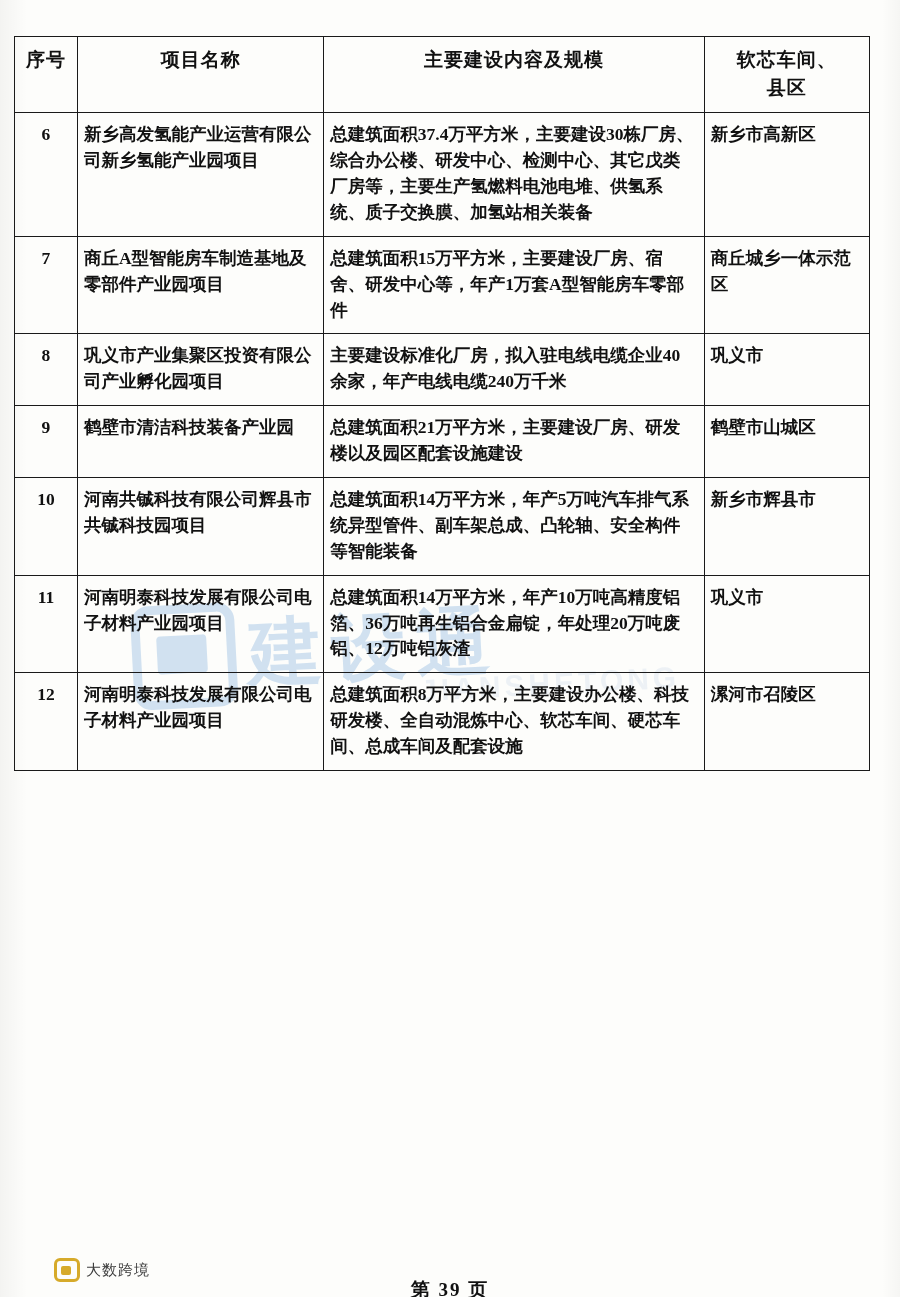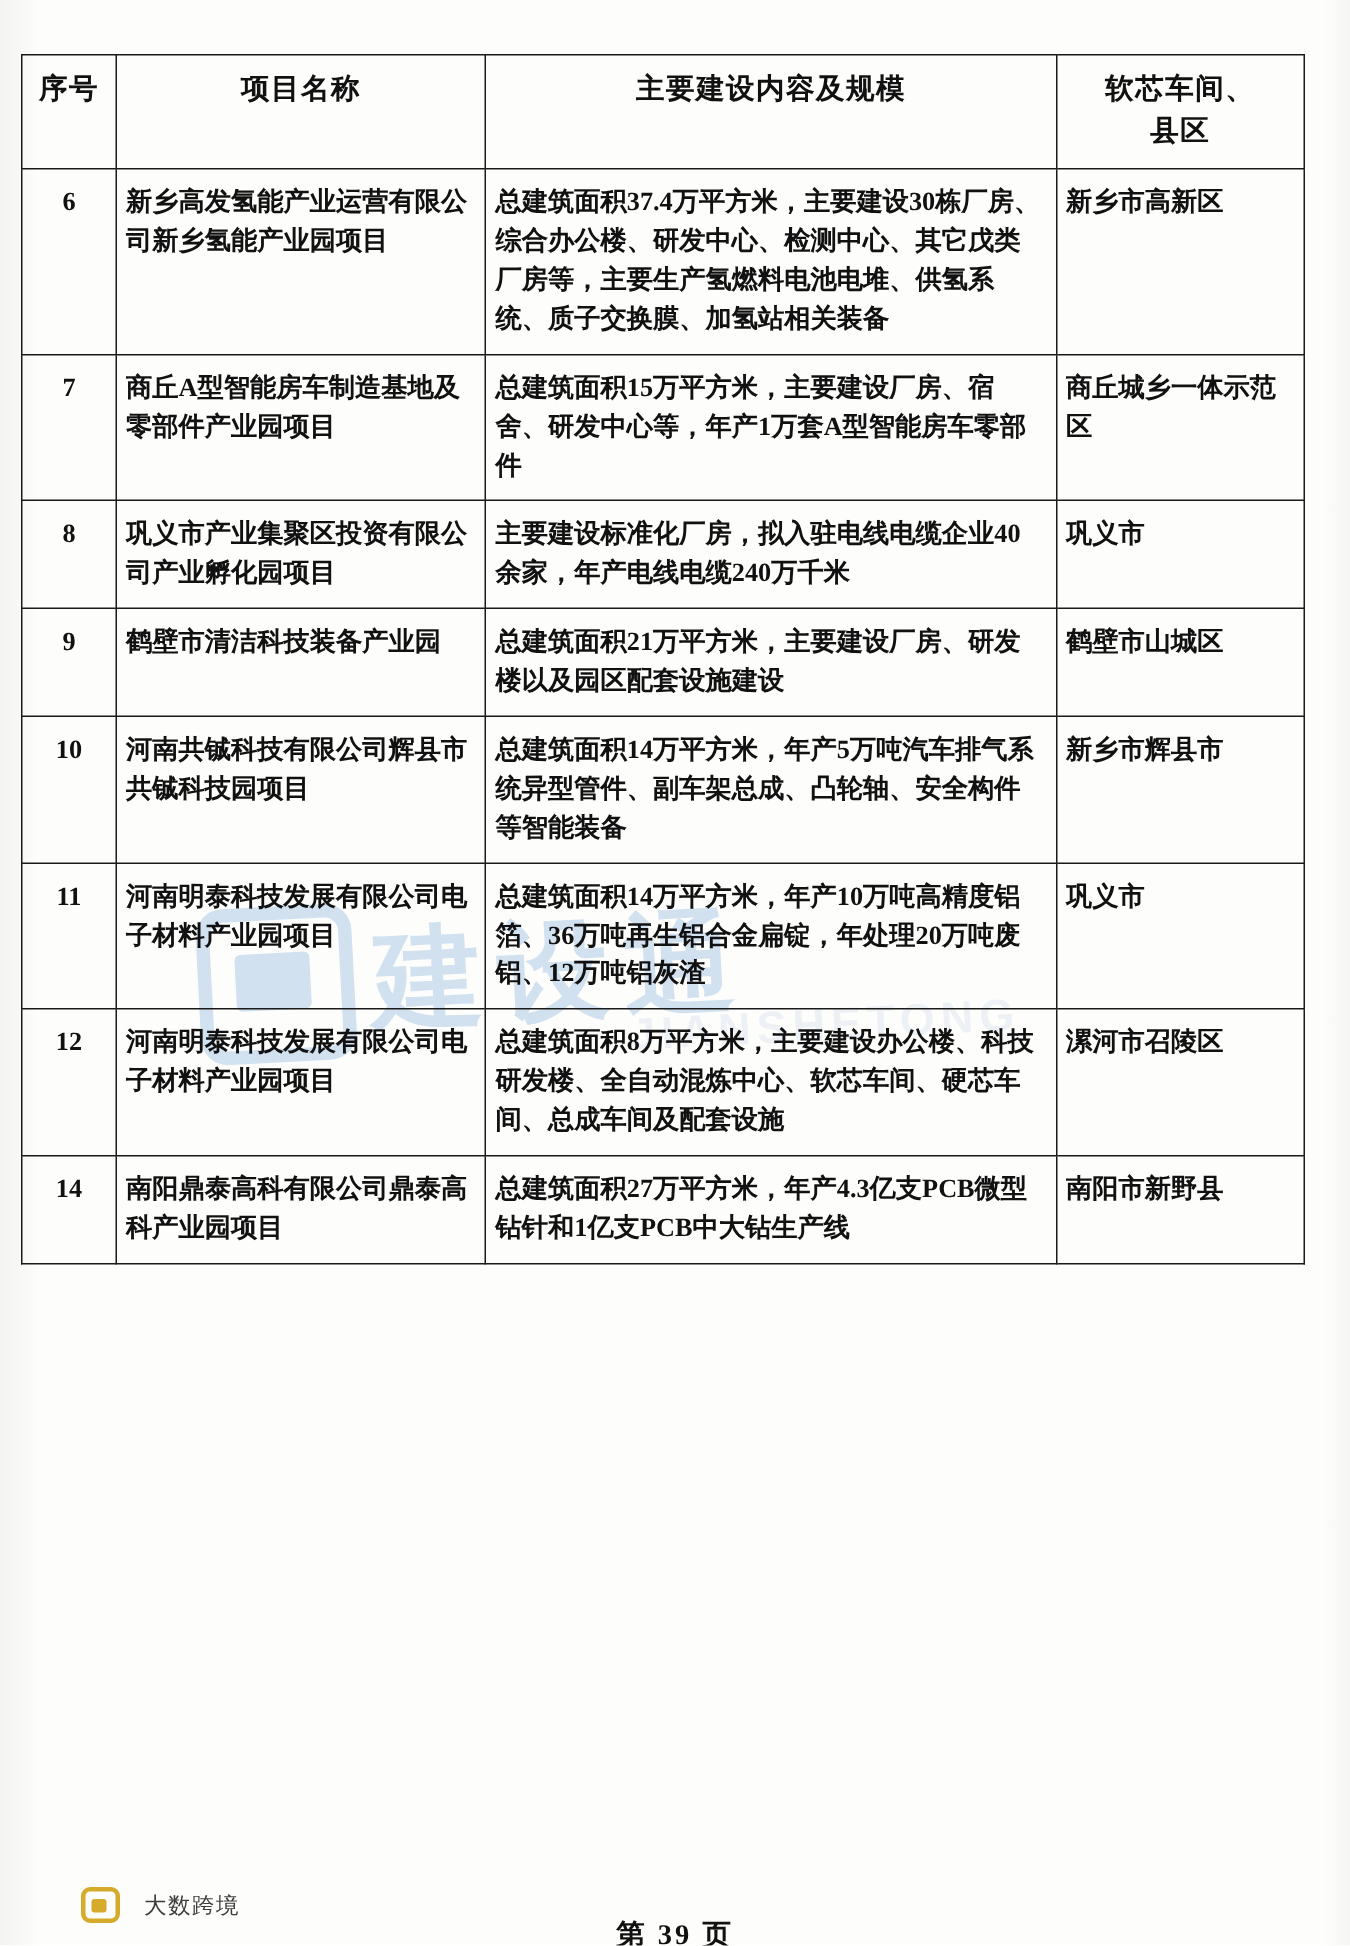--- a/index.html
+++ b/index.html
@@ -155,21 +155,21 @@
     font-family: "Liberation Serif", serif;
   }
 
   
   .brand {
     position: absolute;
     left: 10px;
     top: 1258px;
     display: flex;
     align-items: center;
-    gap: 16px;
+    gap: 6px;
     padding-left: 44px;
   }
   .brand-mark {
     width: 26px;
     height: 24px;
     border: 3px solid #d6aa2a;
     border-radius: 6px;
     position: relative;
     box-sizing: border-box;
   }
@@ -249,26 +249,20 @@
         <td class="c-name">河南明泰科技发展有限公司电子材料产业园项目</td>
         <td class="c-content">总建筑面积14万平方米，年产10万吨高精度铝箔、36万吨再生铝合金扁锭，年处理20万吨废铝、12万吨铝灰渣</td>
         <td class="c-area">巩义市</td>
       </tr>
       <tr>
         <td class="c-no">12</td>
         <td class="c-name">河南明泰科技发展有限公司电子材料产业园项目</td>
         <td class="c-content">总建筑面积8万平方米，主要建设办公楼、科技研发楼、全自动混炼中心、软芯车间、硬芯车间、总成车间及配套设施</td>
         <td class="c-area">漯河市召陵区</td>
       </tr>
-      <tr>
-        <td class="c-no">14</td>
-        <td class="c-name">南阳鼎泰高科有限公司鼎泰高科产业园项目</td>
-        <td class="c-content">总建筑面积27万平方米，年产4.3亿支PCB微型钻针和1亿支PCB中大钻生产线</td>
-        <td class="c-area">南阳市新野县</td>
-      </tr>
     </tbody>
   </table>
 
   <div class="footer">第 39 页</div>
 
   <div class="brand">
     <div class="brand-mark"></div>
     <div class="brand-text">大数跨境</div>
   </div>
 

